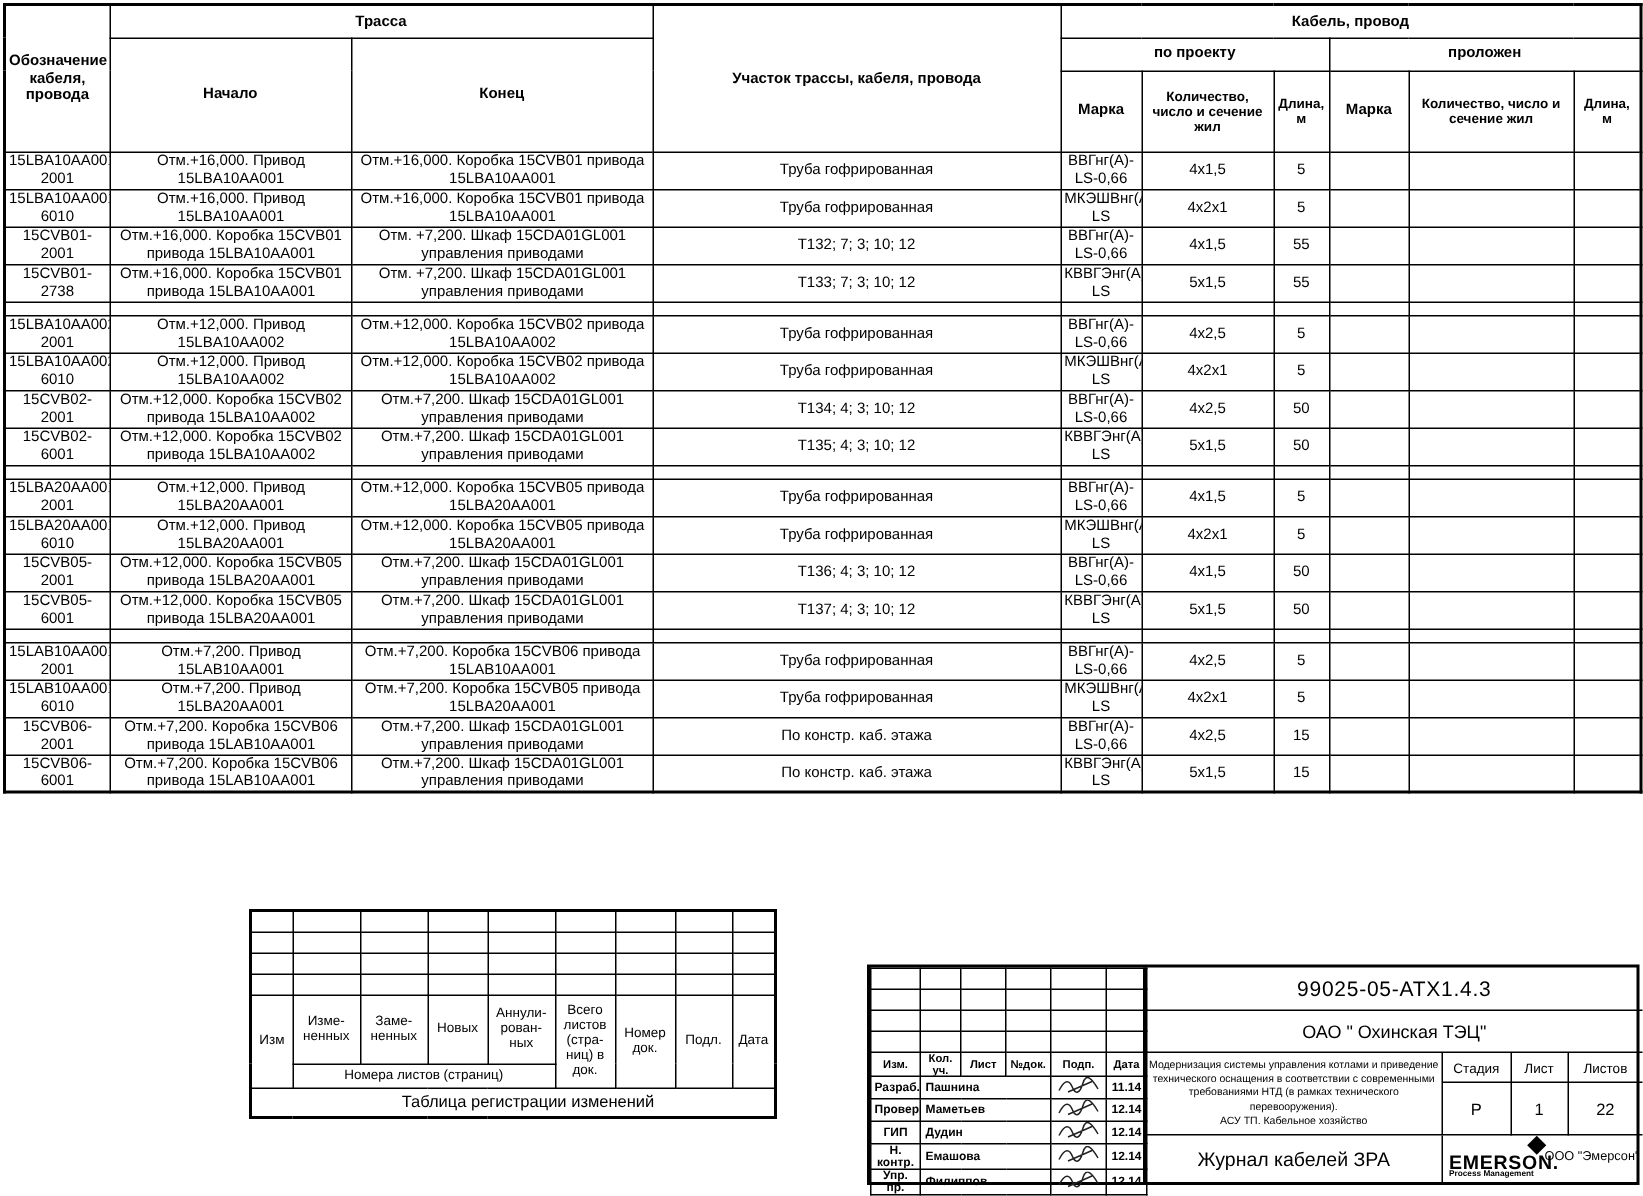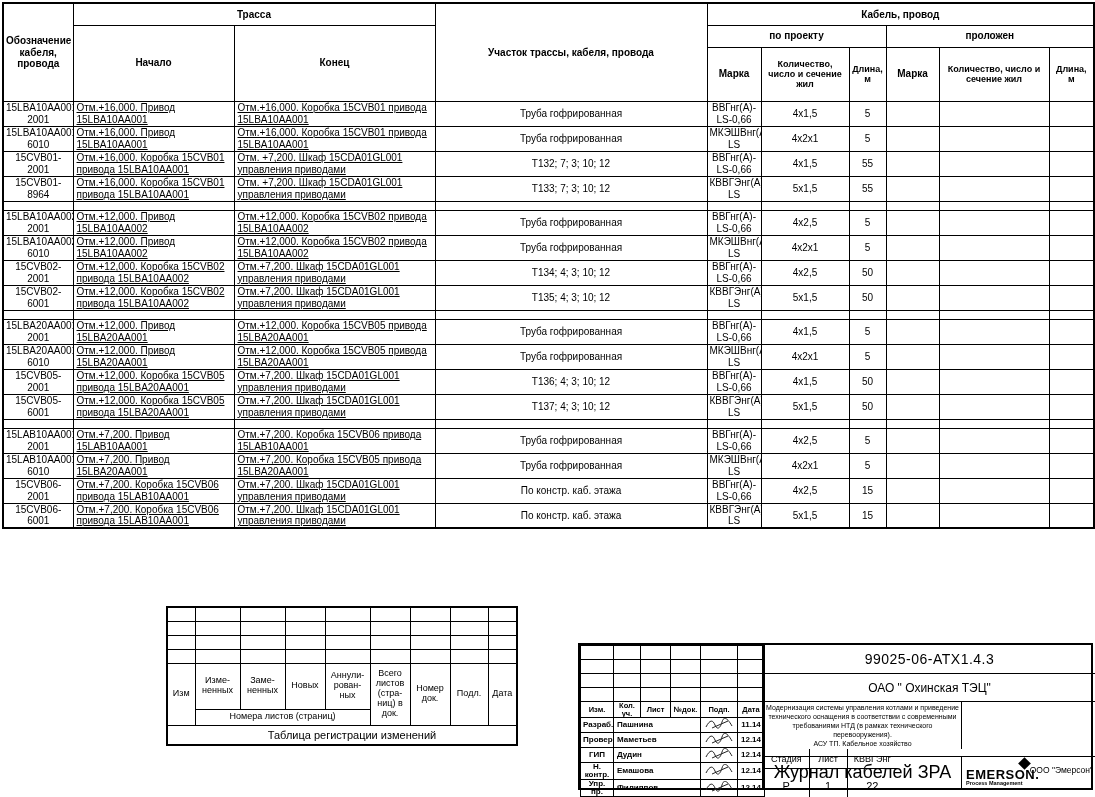--- a/index.html
+++ b/index.html
@@ -11,21 +11,21 @@
   }
   table { border-collapse:collapse; table-layout:fixed; }
   td, th { border:1px solid #000; padding:0 2px; overflow:hidden; vertical-align:middle; }
 
   
   .main-table {
     position:absolute; left:2px; top:2px; width:1091px;
     border:2px solid #000; font-size:10px; line-height:1.12;
   }
   .main-table th { font-weight:bold; text-align:center; }
-  .main-table td.cell-left  { text-align:left;  padding-left:3px;text-decoration:underline; }
+  .main-table td.cell-left  { text-align:center;  padding-left:3px; }
   .main-table td.cell-center{ text-align:center; }
   .main-table tr.data td { height:25px; }
   .main-table tr.spacer td { height:9px; padding:0; }
   .hdr-small { font-size:9px; }
 
   
   .reg-table {
     position:absolute; left:166px; top:606px; width:350px;
     border:2px solid #000; font-size:9px; line-height:1.1; text-align:center;
   }
@@ -51,37 +51,37 @@
   .tb-right { width:331px; display:flex; flex-direction:column; }
   .tb-docnum {
     height:29px; border-bottom:1px solid #000;
     display:flex; align-items:center; justify-content:center;
     font-size:14px; letter-spacing:0.5px;
   }
   .tb-company {
     height:28px; border-bottom:1px solid #000;
     display:flex; align-items:center; justify-content:center; font-size:12px;
   }
-  .tb-mid { height:55px; display:flex; border-bottom:1px solid #000;flex-direction:column; }
+  .tb-mid { height:55px; display:flex; border-bottom:1px solid #000; }
   .tb-desc {
     width:198px; border-right:1px solid #000; font-size:7px; line-height:1.3;
     text-align:center; padding:1px 2px;
     display:flex; flex-direction:column; justify-content:center;
   }
   .stage-table { width:133px; height:55px; font-size:9px; text-align:center; }
   .stage-table td { border:1px solid #000; }
   .stage-table tr.sthead td { height:19px; }
   .stage-table tr.stval td { height:34px; font-size:11px; }
   .stage-table td:first-child { border-left:none; }
   .stage-table td:last-child { border-right:none; }
   .stage-table tr:first-child td { border-top:none; }
   .stage-table tr:last-child td { border-bottom:none; }
   .tb-bottom { height:33px; display:flex; flex:1; }
   .tb-doctitle {
-    width:198px; border-right:1px solid #000; font-size:18px;
+    width:198px; border-right:1px solid #000; font-size:13px;
     display:flex; align-items:center; justify-content:center;
   }
   .tb-logo-cell { width:133px; position:relative; padding:1px 2px; }
   .logo-wrap { position:absolute; left:4px; bottom:2px; line-height:0.9; }
   .logo-brand { font-size:13px; font-weight:bold; letter-spacing:0.5px; font-family:"Liberation Sans",sans-serif; }
   .logo-sub { font-size:5.5px; font-weight:bold; }
   .logo-diamond {
     position:absolute; left:58px; top:2px; width:9px; height:9px;
     background:#000; transform:rotate(45deg);
   }
@@ -156,21 +156,21 @@
         <td class="cell-left">Отм. +7,200. Шкаф 15CDA01GL001 управления приводами</td>
         <td class="cell-center">Т132; 7; 3; 10; 12</td>
         <td class="cell-center">ВВГнг(А)-LS-0,66</td>
         <td class="cell-center">4х1,5</td>
         <td class="cell-center">55</td>
         <td class="cell-center"></td>
         <td class="cell-center"></td>
         <td class="cell-center"></td>
       </tr>
       <tr class="data">
-        <td class="cell-center">15CVB01-8964</td>
+        <td class="cell-center">15CVB01-2738</td>
         <td class="cell-left">Отм.+16,000. Коробка 15CVB01 привода 15LBA10AA001</td>
         <td class="cell-left">Отм. +7,200. Шкаф 15CDA01GL001 управления приводами</td>
         <td class="cell-center">Т133; 7; 3; 10; 12</td>
         <td class="cell-center">КВВГЭнг(А)-LS</td>
         <td class="cell-center">5х1,5</td>
         <td class="cell-center">55</td>
         <td class="cell-center"></td>
         <td class="cell-center"></td>
         <td class="cell-center"></td>
       </tr>
@@ -529,38 +529,38 @@
             <td class="name" colspan="3">Филиппов</td>
             <td><svg width="30" height="12" viewBox="0 0 30 12">
                 <path d="M2 9 C6 1, 9 2, 11 7 S16 11, 18 4 S24 1, 28 8 M8 10 L24 3" stroke="#222" fill="none" stroke-width="1"></path>
               </svg></td>
             <td>12.14</td>
           </tr>
         </tbody>
     </table>
   </div>
   <div class="tb-right">
-    <div class="tb-docnum">99025-06-АТХ1.4.3</div>
+    <div class="tb-docnum">99025-05-АТХ1.4.3</div>
     <div class="tb-company">ОАО " Охинская ТЭЦ"</div>
     <div class="tb-mid">
       <div class="tb-desc">
         <div>Модернизация системы управления котлами и приведение технического оснащения в соответствии с современными требованиями НТД (в рамках технического перевооружения).</div>
         <div>АСУ ТП. Кабельное хозяйство</div>
       </div>
       <table class="stage-table">
         <colgroup>
             <col style="width:45px">
             <col style="width:38px">
             <col style="width:50px">
           </colgroup>
         <tbody>
             <tr class="sthead">
           <td>Стадия</td>
           <td>Лист</td>
-          <td>КВВГЭнг</td>
+          <td>Листов</td>
         </tr>
         <tr class="stval">
           <td>Р</td>
           <td>1</td>
           <td>22</td>
         </tr>
       </tbody>
         </table>
     </div>
     <div class="tb-bottom">

